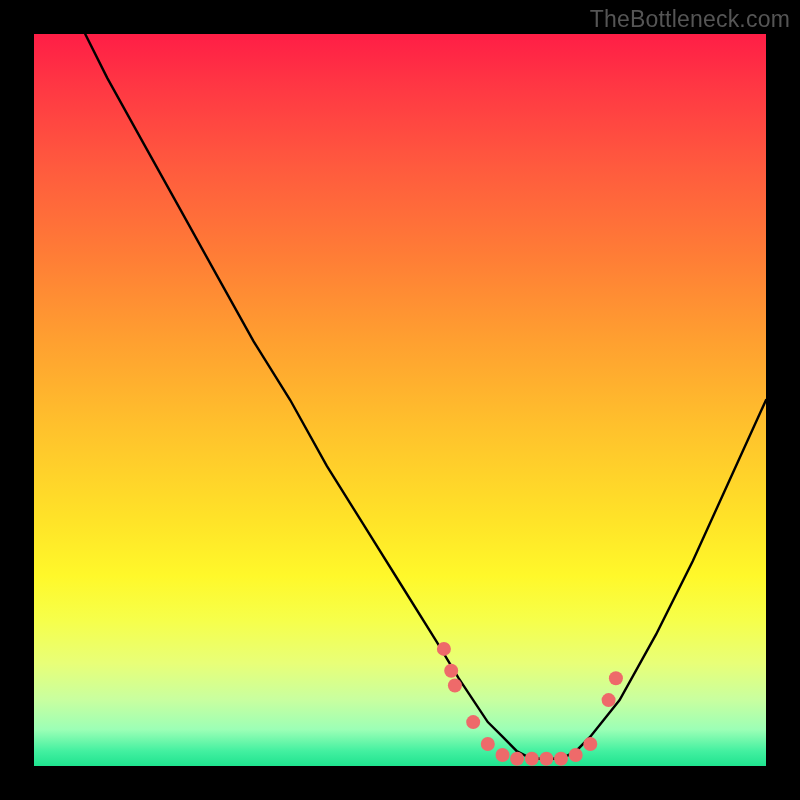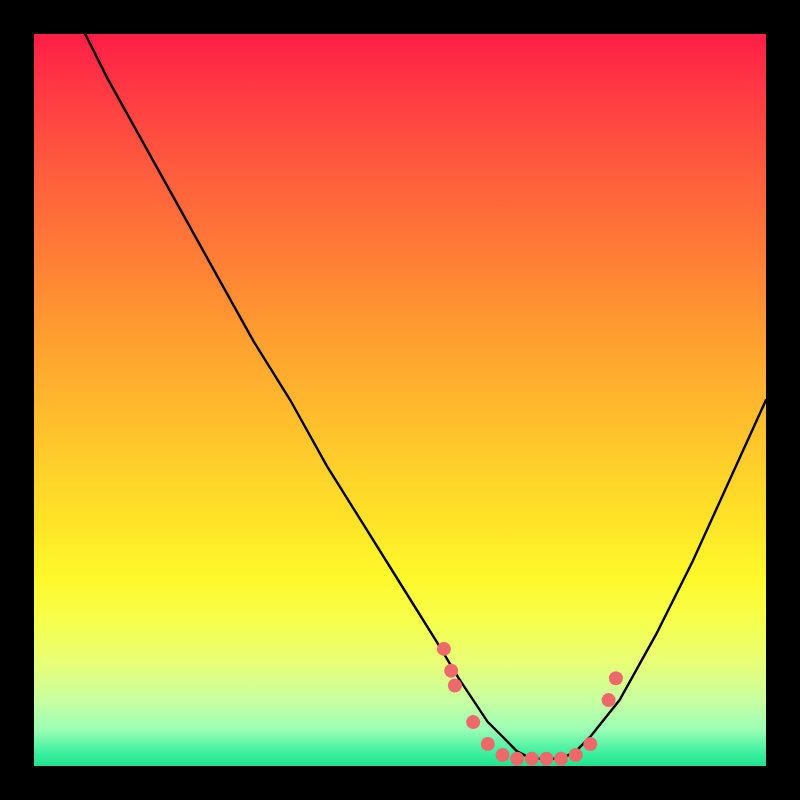--- a/index.html
+++ b/index.html
@@ -58,20 +58,21 @@
     left: 0;
     top: 0;
     width: 732px;
     height: 732px;
   }
 </style>
 </head>
 <body>
 
 <div class="frame">
+  <div class="watermark">TheBottleneck.com</div>
   <div class="plot-area">
     <svg class="curve" viewBox="0 0 732 732">
       <path id="curve-path" fill="none" stroke="#000000" stroke-width="2.4" stroke-linecap="round" d="M51.2 0.0 L73.2 43.9 L109.8 109.8 L146.4 175.7 L183.0 241.6 L219.6 307.4 L256.2 366.0 L292.8 431.9 L329.4 490.4 L366.0 549.0 L402.6 607.6 L424.6 644.2 L439.2 666.1 L453.8 688.1 L468.5 702.7 L483.1 717.4 L497.8 724.7 L512.4 724.7 L527.0 724.7 L541.7 717.4 L556.3 702.7 L585.6 666.1 L622.2 600.2 L658.8 527.0 L695.4 446.5 L732.0 366.0"></path>
       <g id="dots">
           <circle cx="409.9" cy="614.9" r="7" fill="#ee6a6a"></circle>
           <circle cx="417.2" cy="636.8" r="7" fill="#ee6a6a"></circle>
           <circle cx="420.9" cy="651.5" r="7" fill="#ee6a6a"></circle>
           <circle cx="439.2" cy="688.1" r="7" fill="#ee6a6a"></circle>
           <circle cx="453.8" cy="710.0" r="7" fill="#ee6a6a"></circle>
           <circle cx="468.5" cy="721.0" r="7" fill="#ee6a6a"></circle>

